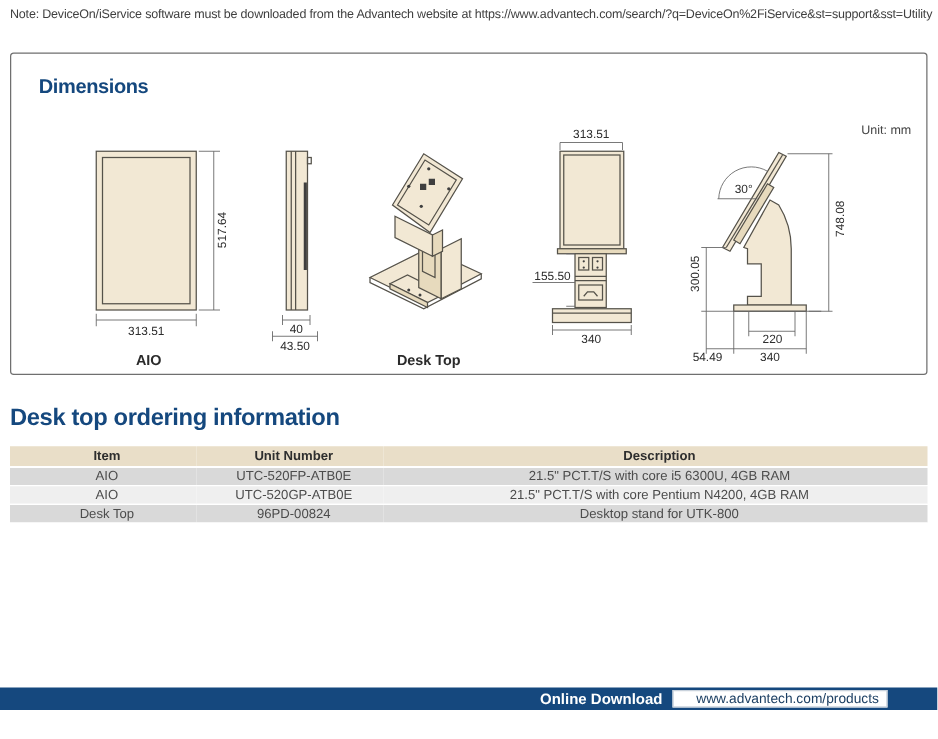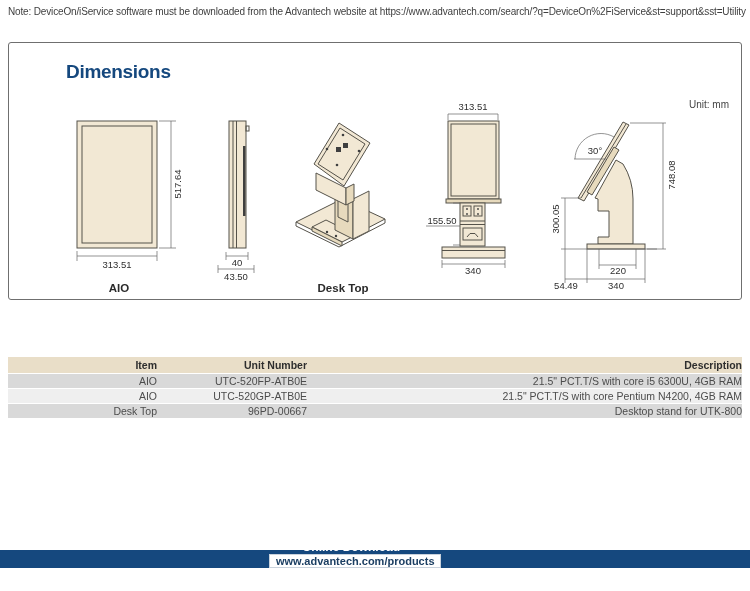--- a/index.html
+++ b/index.html
@@ -5,46 +5,46 @@
   * { margin:0; padding:0; box-sizing:border-box; }
   html,body { width:750px; height:591px; background:#ffffff;
     font-family:"Liberation Sans", sans-serif; overflow:hidden; }
   .page { position:relative; width:750px; height:488px; background:#fff; }
 
   .note { position:absolute; left:8px; top:6px; font-size:10px; color:#3f3f3f;
     letter-spacing:-0.15px; white-space:nowrap; }
 
   .dim-panel { position:absolute; left:8px; top:42px; width:734px; height:258px;
     border:1px solid #6f6f6f; border-radius:3px; background:#fff; }
-  .dim-title { position:absolute; left:22px; top:18px; font-size:19px; font-weight:bold;
-    color:#15487e; letter-spacing:-0.3px;margin-left:35px; }
+  .dim-title { position:absolute; left:22px; top:18px; font-size:16px; font-weight:bold;
+    color:#15487e; letter-spacing:-0.3px; }
   .unit-label { position:absolute; right:12px; top:28px; font-size:10px; color:#444;margin-top:28px; }
   .dim-svg { position:absolute; left:0; top:0; }
 
   .order-title { position:absolute; left:8px; top:324px; font-size:19px; font-weight:bold;
     color:#15487e; letter-spacing:-0.3px; }
 
   .order-table { position:absolute; left:8px; top:357px; width:734px;
     border-collapse:collapse; table-layout:fixed; font-size:10.5px; }
   .order-table col.c1 { width:149px; } .order-table col.c2 { width:150px; }
-  .order-table th, .order-table td { text-align:right; padding:0 0 0 6px; height:15px;
+  .order-table th, .order-table td { text-align:center; padding:0 0 0 6px; height:15px;
     font-weight:normal; color:#4c4c4c; border-bottom:1px solid #fff; white-space:nowrap;
     overflow:hidden; }
   .order-table thead th { background:#e9dec8; color:#2e2e2e; font-weight:bold; height:16px; }
   .order-table tr.row-a td { background:#d9d9d9; }
   .order-table tr.row-b td { background:#efefef; }
 
   .footer-bar { position:absolute; left:0; top:550px; width:750px; height:18px;
     background:#15487e; display:flex; align-items:center; justify-content:flex-end;
-    padding-right:40px;flex-direction:column; }
+    padding-right:40px; }
   .footer-label { color:#fff; font-size:12px; font-weight:bold; margin-right:8px;
     white-space:nowrap; }
   .footer-url-box { background:#fff; border:1px solid #c9d2dc; width:172px; height:14px;
-    display:flex; align-items:center; padding-left:6px; font-size:11px; color:#1c3f63;
-    white-space:nowrap;font-weight:bold; }
+    display:flex; align-items:center; padding-left:18px; font-size:11px; color:#1c3f63;
+    white-space:nowrap; }
 
   
   .draw { stroke:#55524a; stroke-width:1; fill:#f2e8d4; }
   .draw-shade { stroke:#55524a; stroke-width:1; fill:#e7dabd; }
   .draw-line { stroke:#55524a; stroke-width:1; fill:none; }
   .dim { stroke:#666; stroke-width:0.7; fill:none; }
   text.dimtxt { font-family:"Liberation Sans", sans-serif; font-size:9.5px; fill:#2e2e2e; }
   text.viewlbl { font-family:"Liberation Sans", sans-serif; font-size:11.5px;
     font-weight:bold; fill:#2b2b2b; }
 </style>
@@ -193,20 +193,21 @@
         <line class="dim" x1="590" y1="222" x2="627" y2="222"></line>
         <text class="dimtxt" x="609" y="231" text-anchor="middle">220</text>
 
         <line class="dim" x1="556" y1="236" x2="636" y2="236"></line>
         <text class="dimtxt" x="557" y="246" text-anchor="middle">54.49</text>
         <text class="dimtxt" x="607" y="246" text-anchor="middle">340</text>
       </g>
     </svg>
   </div>
 
+  <div class="order-title">Desk top ordering information</div>
 
   <table class="order-table">
     <colgroup>
         <col class="c1">
         <col class="c2">
         <col>
       </colgroup>
     <thead>
       <tr>
         <th>Item</th>
@@ -220,21 +221,21 @@
         <td>UTC-520FP-ATB0E</td>
         <td>21.5" PCT.T/S with core i5 6300U, 4GB RAM</td>
       </tr>
       <tr class="row-b">
         <td>AIO</td>
         <td>UTC-520GP-ATB0E</td>
         <td>21.5" PCT.T/S with core Pentium N4200, 4GB RAM</td>
       </tr>
       <tr class="row-a">
         <td>Desk Top</td>
-        <td>96PD-00667</td>
+        <td>96PD-00824</td>
         <td>Desktop stand for UTK-800</td>
       </tr>
     </tbody>
   </table>
 
   <div class="footer-bar">
     <span class="footer-label">Online Download</span>
     <span class="footer-url-box">www.advantech.com/products</span>
   </div>
 

